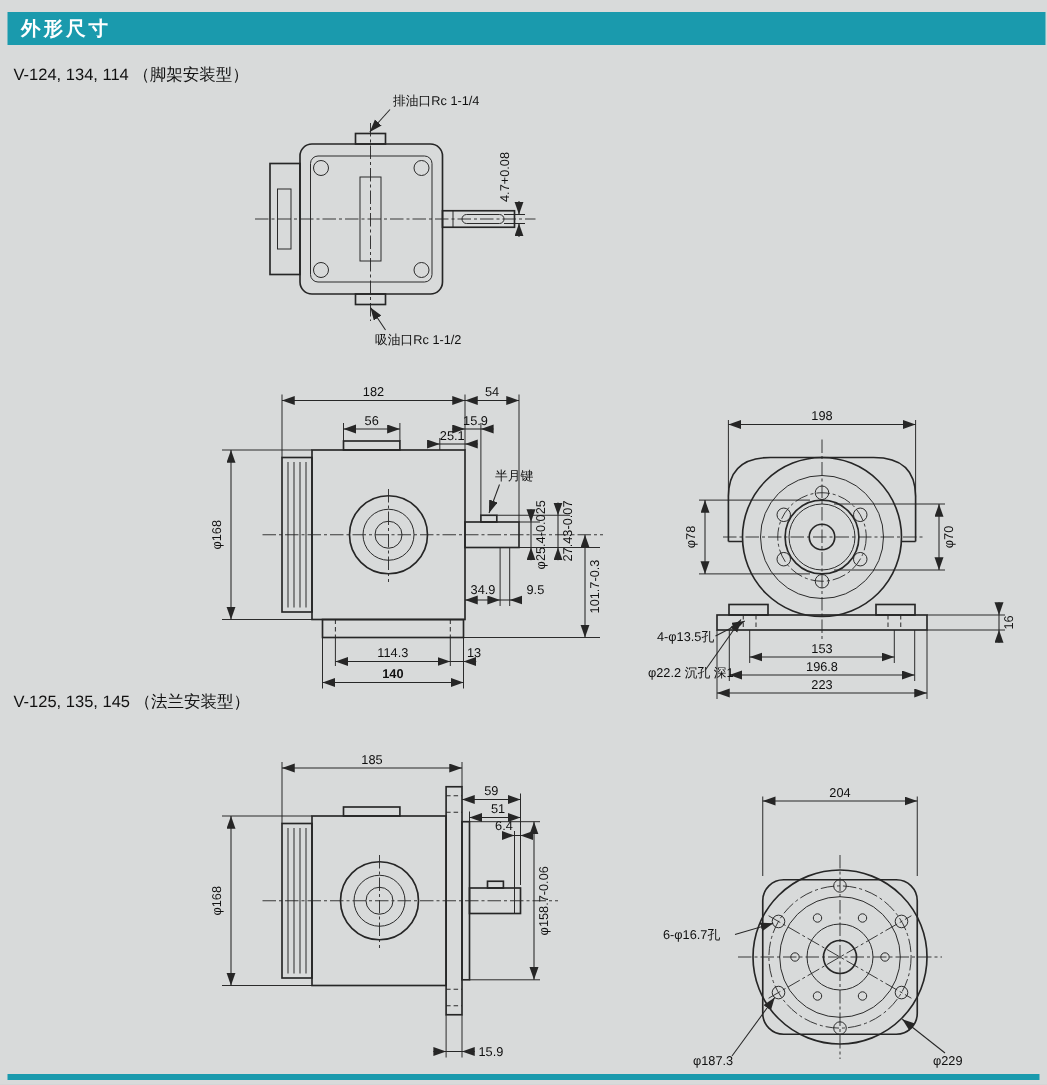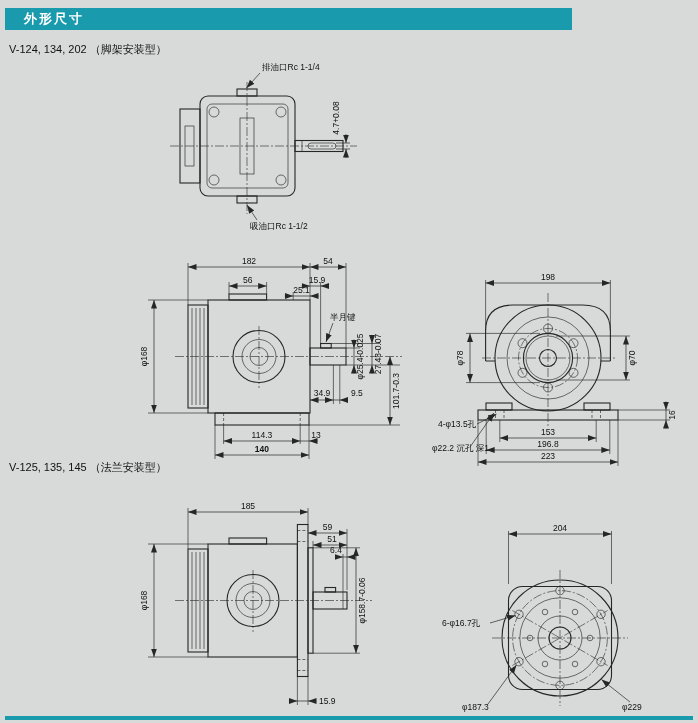--- a/index.html
+++ b/index.html
@@ -1,18 +1,18 @@
 <!DOCTYPE html>
 <html><head>
 <meta charset="utf-8">
 <style>
 *{margin:0;padding:0;box-sizing:border-box}
 body{background:#c9cbcb}
 #page{position:relative;width:698px;height:723px;background:#d8dada;font-family:"Liberation Sans",sans-serif;overflow:hidden}
-.hdr{position:absolute;left:5px;top:8px;width:567px;height:22px;background:#1a9aad;color:#fff;font-size:13px;font-weight:bold;line-height:22px;padding-left:19px;letter-spacing:2px}
+.hdr{position:absolute;left:5px;top:8px;width:692px;height:22px;background:#1a9aad;color:#fff;font-size:13px;font-weight:bold;line-height:22px;padding-left:9px;letter-spacing:2px}
 .sect{position:absolute;left:9px;font-size:11px;color:#111}
 .footbar{position:absolute;left:5px;top:716px;width:688px;height:4px;background:#1a9aad}
 svg{position:absolute;overflow:visible}
 svg text{font-family:"Liberation Sans",sans-serif;font-size:8.5px;fill:#101010}
 .dt{text-anchor:middle}
 .b{font-weight:bold}
 .ol{fill:none;stroke:#262626;stroke-width:1.1}
 .tl{fill:none;stroke:#262626;stroke-width:.65}
 .dm{fill:none;stroke:#262626;stroke-width:.7}
 .cl{fill:none;stroke:#262626;stroke-width:.6;stroke-dasharray:9 2 2 2}
@@ -28,21 +28,21 @@
       <marker id="arw" markerWidth="9" markerHeight="7" refX="8.5" refY="3" orient="auto-start-reverse" markerUnits="userSpaceOnUse">
         <path d="M0,0 L8.5,3 L0,6 Z" fill="#262626"></path>
       </marker>
     </defs>
   </svg>
 
   <div class="hdr">
     <span>外形尺寸</span>
   </div>
 
-  <div class="sect" style="top:42px">V-124, 134, 202 （脚架安装型）</div>
+  <div class="sect" style="top:42px">V-124, 134, 114 （脚架安装型）</div>
   <div class="sect" style="top:460px">V-125, 135, 145 （法兰安装型）</div>
 
   <svg style="left:150px;top:56px" width="215" height="182" viewBox="0 0 215 182">
     <g>
       <path class="cl" d="M97 26 V158"></path>
       <path class="cl" d="M20 90 H207"></path>
     </g>
     <g>
       <rect class="ol" x="30" y="53" width="20" height="74"></rect>
       <rect class="tl" x="35" y="70" width="9" height="40"></rect>

